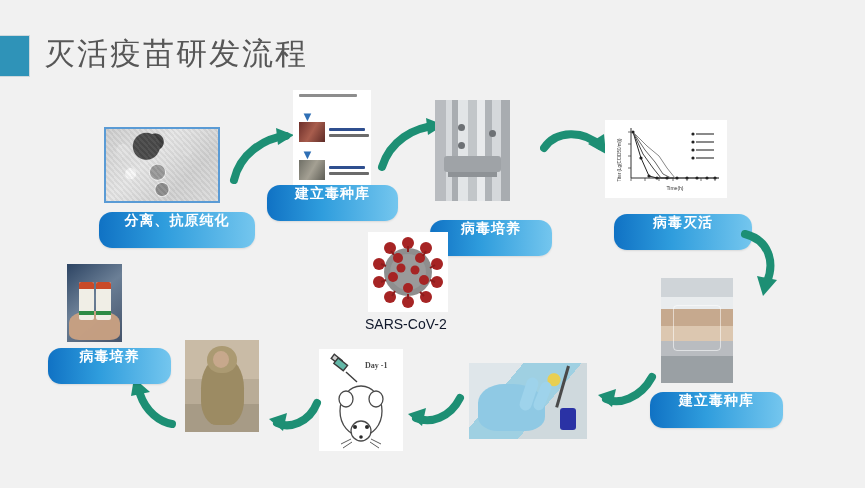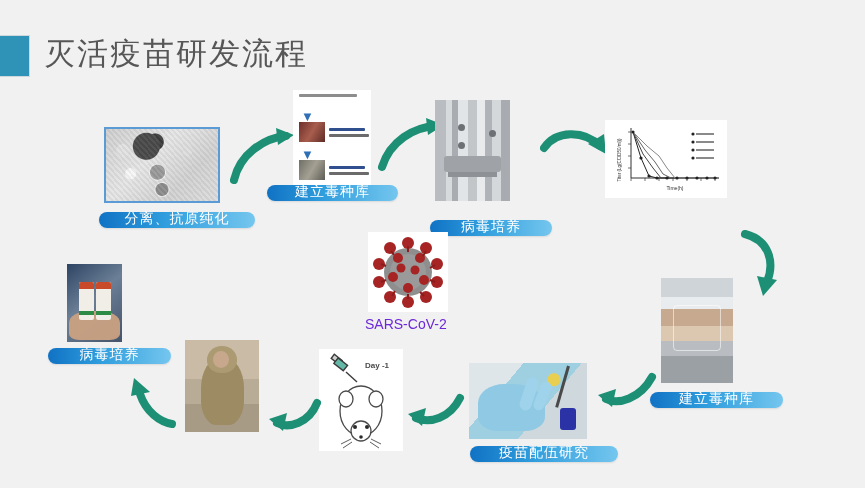--- a/index.html
+++ b/index.html
@@ -18,24 +18,24 @@
   }
   .title-text{
     position:absolute;left:44px;top:33px;
     font-size:31px;color:#575757;letter-spacing:2px;
     font-family:"DejaVu Sans","Liberation Sans",sans-serif;
     white-space:nowrap;
   }
 
   
   .pill{
-    position:absolute;height:16px;border-radius:13px;
+    position:absolute;height:36px;border-radius:13px;
     background:linear-gradient(to right,#1072c4 0%,#2f9ddd 42%,#74c6ee 100%);
-    color:#ffffff;font-weight:normal;font-size:14px;
-    display:flex;align-items:flex-end;justify-content:center;
+    color:#ffffff;font-weight:bold;font-size:14px;
+    display:flex;align-items:flex-start;justify-content:center;
     letter-spacing:1px;white-space:nowrap;
     box-shadow:0 1px 2px rgba(0,0,0,.10);
     font-family:"DejaVu Sans","Liberation Sans",sans-serif;
   }
   .pill.wide-pad{padding:0 14px;}
 
   
   .photo{position:absolute;overflow:hidden;background:#d8d8d8;}
   .photo.bordered{border:2px solid #5a9bd5;box-sizing:border-box;}
   .photo.white{background:#ffffff;}
@@ -105,39 +105,39 @@
   }
   .monkey-body{position:absolute;left:22%;top:18%;width:58%;height:74%;background:#9c8b63;border-radius:46% 46% 36% 36%;}
   .monkey-head{position:absolute;left:30%;top:6%;width:40%;height:30%;background:#ab9a72;border-radius:50% 50% 45% 45%;}
   .monkey-face{position:absolute;left:38%;top:12%;width:22%;height:18%;background:#c7a88c;border-radius:50%;}
 
   
   .mousebox{background:#ffffff;}
   .mouse-svg{position:absolute;inset:0;}
   .day-label{
     position:absolute;font-size:8px;color:#4a4a4a;font-weight:bold;
-    font-family:Liberation Sans, sans-serif;
+    font-family:Liberation Serif, serif;
   }
 
   
   .gloves{
     background:
       radial-gradient(circle at 72% 22%,#e8cf52 0 6px,transparent 7px),
       linear-gradient(130deg,#dfe6ea 0 30%,#9fd0e2 30% 62%,#cfd9dd 62% 100%);
   }
   .glove-hand{position:absolute;left:8%;top:28%;width:56%;height:62%;background:#8fc9e4;border-radius:40% 48% 30% 30%;}
   .glove-finger{position:absolute;background:#9ed3eb;border-radius:8px;}
   .tube-blue{position:absolute;right:9%;bottom:12%;width:16px;height:22px;background:#2a32a5;border-radius:3px;}
   .pipette{position:absolute;right:14%;top:4%;width:3px;height:56%;background:#4a4a4a;transform:rotate(16deg);transform-origin:top;}
 
   
   .virion-box{position:absolute;background:#ffffff;}
   .virion{position:absolute;inset:0;}
   .caption{
-    position:absolute;font-size:14px;color:#6d28d9;white-space:nowrap;
+    position:absolute;font-size:14px;color:#0f172a;white-space:nowrap;
     font-family:"Liberation Sans",sans-serif;
   }
 
   
   .arrow{position:absolute;}
 </style>
 </head>
 <body>
 
 <div class="slide">
@@ -255,20 +255,23 @@
         <circle cx="88" cy="30" r="1.6" fill="#222"></circle>
           <rect x="91" y="29" width="18" height="2" fill="#8a8a8a"></rect>
         <circle cx="88" cy="38" r="1.6" fill="#222"></circle>
           <rect x="91" y="37" width="18" height="2" fill="#8a8a8a"></rect>
       </g>
 
       <text x="16" y="40" font-size="4.5" fill="#333" transform="rotate(-90 16 40)" text-anchor="middle" font-family="Liberation Sans, sans-serif">Titer (Lg(CCID50/ml))</text>
       <text x="70" y="70" font-size="5" fill="#333" text-anchor="middle" font-family="Liberation Sans, sans-serif">Time(h)</text>
     </svg>
   </div>
+  <div class="pill wide-pad" style="left:614px;top:214px;width:110px;">
+    <span>病毒灭活</span>
+  </div>
 
   <svg class="arrow" style="left:735px;top:228px;" width="56" height="74" viewBox="0 0 56 74">
     <path d="M10 6 C34 12 40 34 32 54" stroke="#1d8f74" stroke-width="8" fill="none" stroke-linecap="round"></path>
     <path d="M28 68 L42 52 L22 48 Z" fill="#1d8f74"></path>
   </svg>
 
   <div class="photo" style="left:661px;top:278px;width:72px;height:105px;">
     <div class="inner column"></div>
   </div>
   <div class="pill wide-pad" style="left:650px;top:392px;width:105px;">
@@ -281,23 +284,20 @@
   </svg>
 
   <div class="photo" style="left:469px;top:363px;width:118px;height:76px;">
     <div class="inner gloves">
       <div class="glove-hand"></div>
       <div class="glove-finger" style="left:46%;top:18%;width:12px;height:34px;transform:rotate(18deg);"></div>
       <div class="glove-finger" style="left:58%;top:24%;width:11px;height:30px;transform:rotate(22deg);"></div>
       <div class="pipette"></div>
       <div class="tube-blue"></div>
     </div>
-  </div>
-  <div class="pill wide-pad" style="left:470px;top:446px;width:120px;">
-    <span>疫苗配伍研究</span>
   </div>
 
   <svg class="arrow" style="left:404px;top:388px;" width="62" height="48" viewBox="0 0 62 48">
     <path d="M56 10 C46 30 26 36 12 30" stroke="#1d8f74" stroke-width="8" fill="none" stroke-linecap="round"></path>
     <path d="M4 26 L22 20 L18 38 Z" fill="#1d8f74"></path>
   </svg>
 
   <div class="photo mousebox" style="left:319px;top:349px;width:84px;height:102px;">
     <svg class="mouse-svg" viewBox="0 0 84 102">
 

